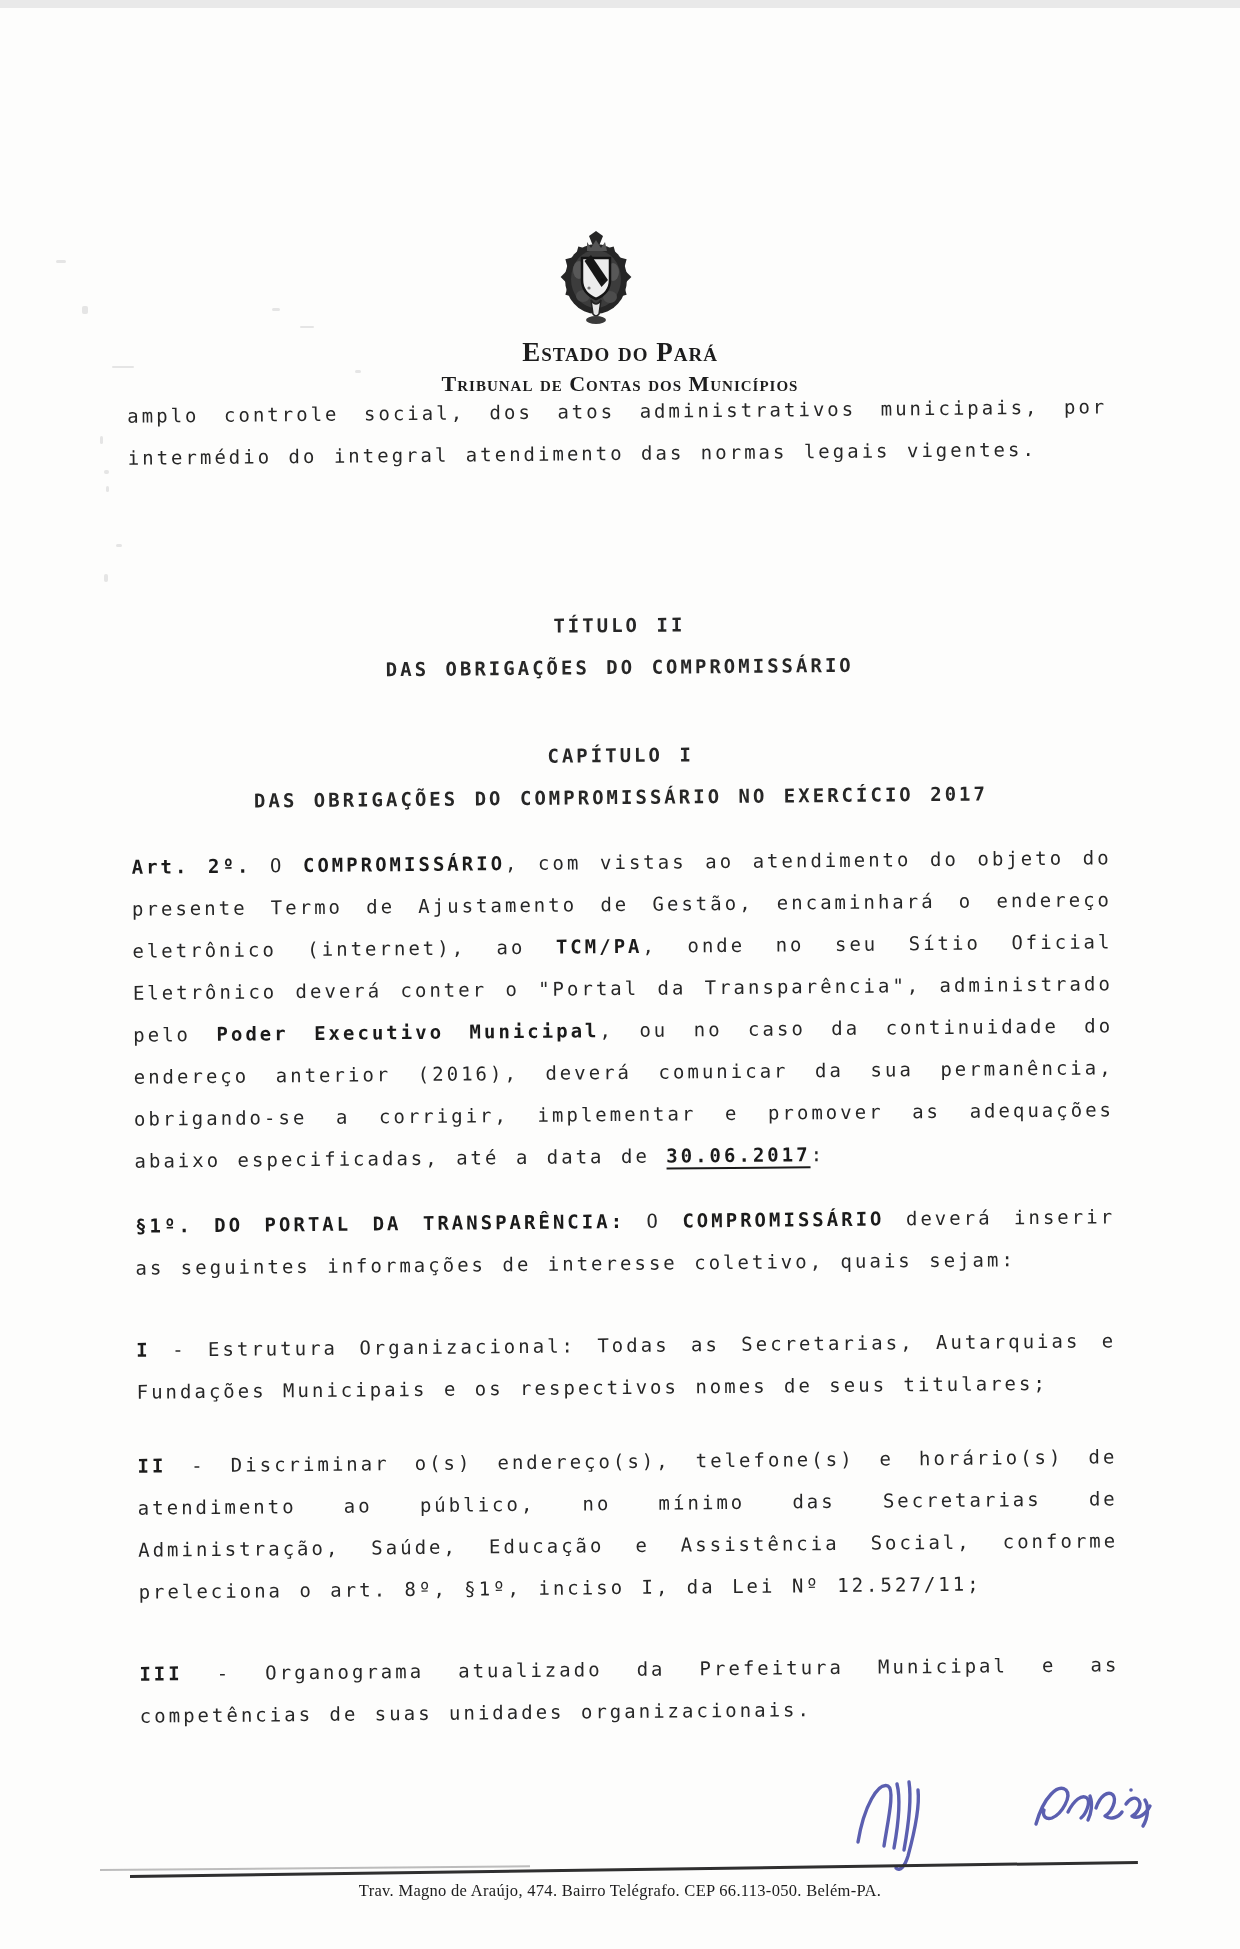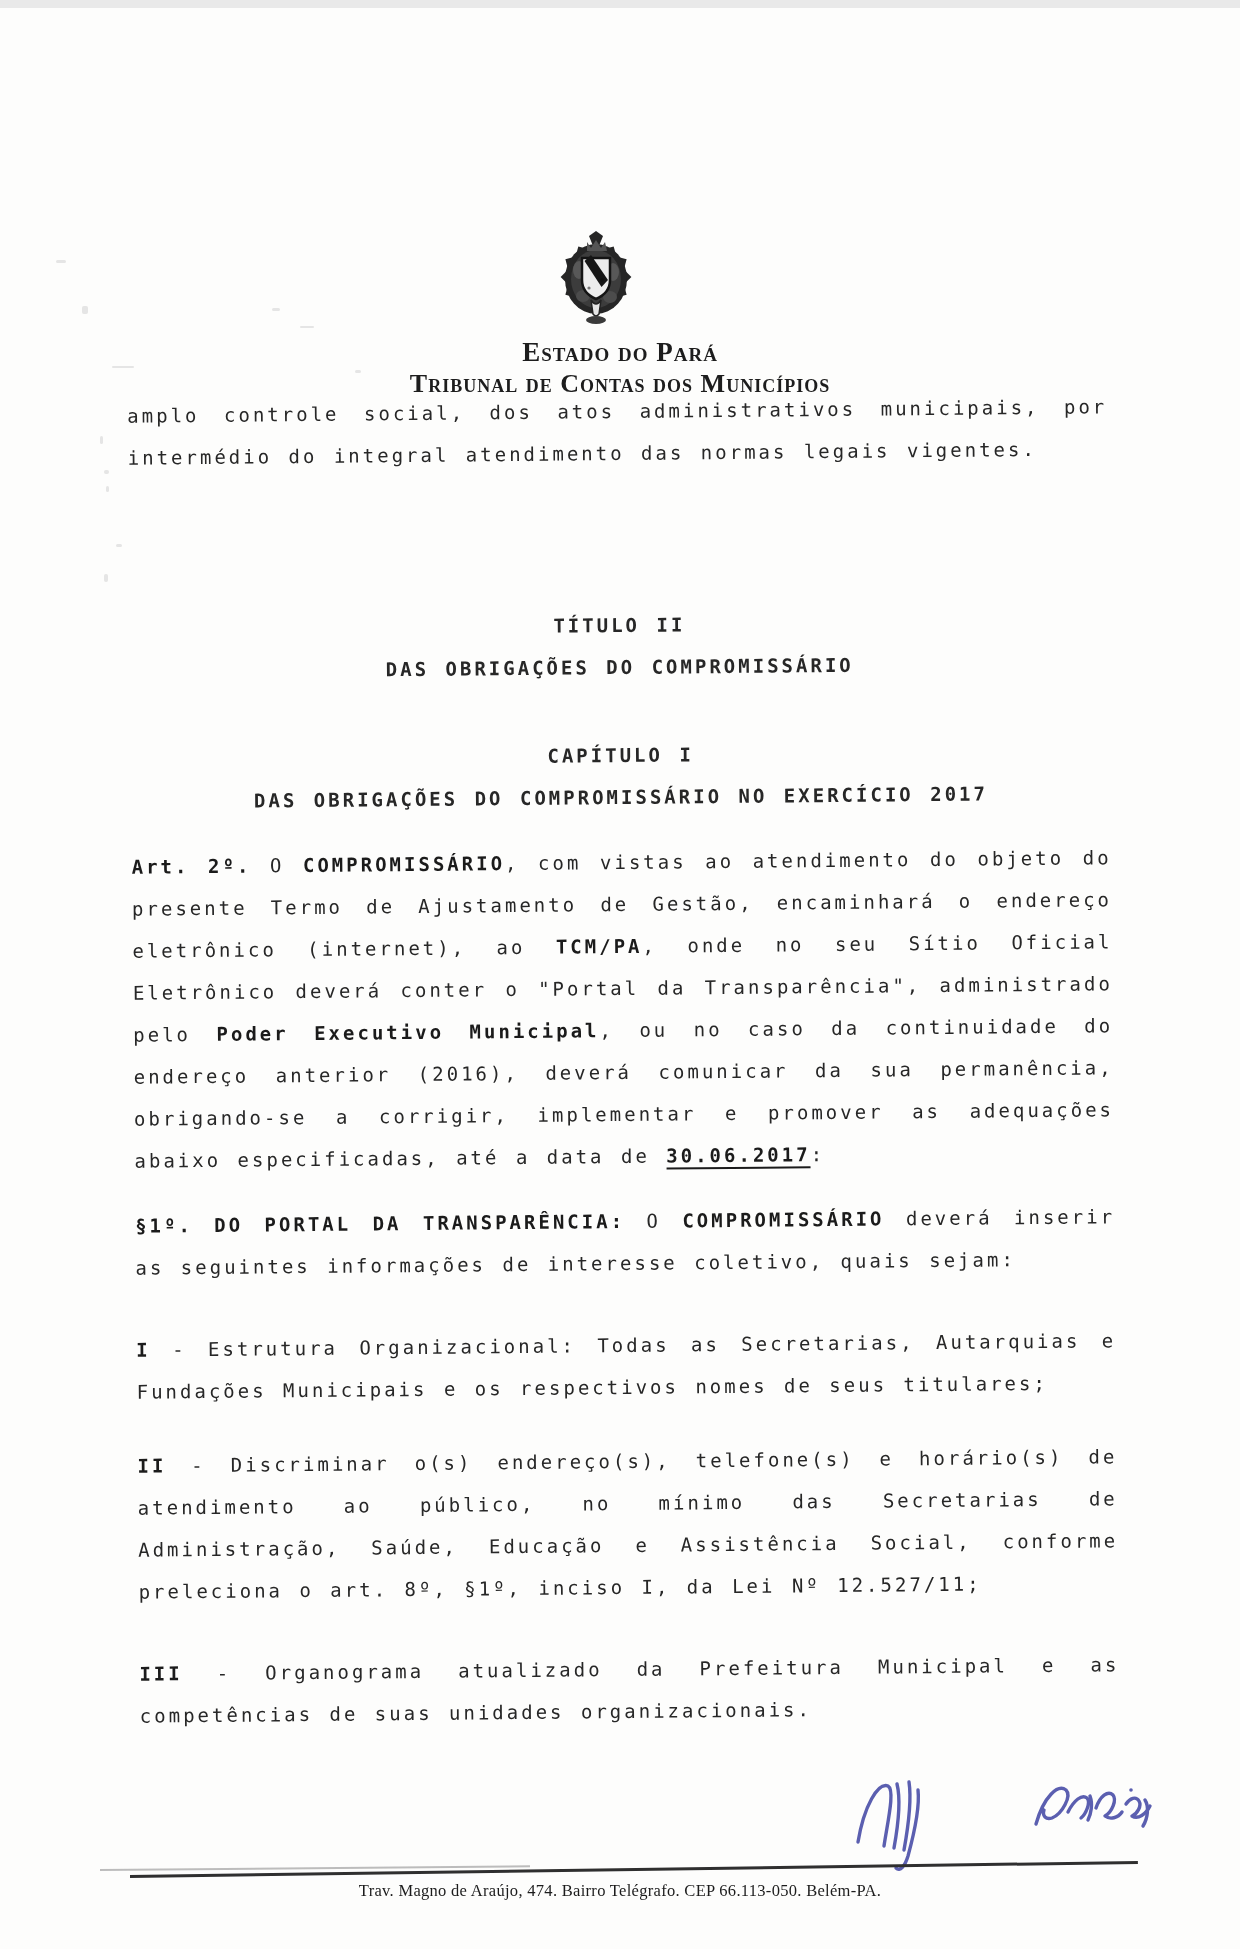--- a/index.html
+++ b/index.html
@@ -14,21 +14,21 @@
   
   .letterhead{
     position:absolute;left:0;top:328px;width:100%;
     text-align:center;
     font-family:"Liberation Serif", serif;
     font-variant:small-caps;
     font-weight:bold;
     color:#1d1d1d;
   }
   .letterhead .l1{font-size:27px;letter-spacing:1px;line-height:32px;}
-  .letterhead .l2{font-size:26px;letter-spacing:1px;line-height:32px;}
+  .letterhead .l2{font-size:22px;letter-spacing:1px;line-height:32px;}
   .emblem{position:absolute;left:553px;top:222px;}
   
   .tilt{
     position:absolute;left:0;top:0;width:1240px;height:1949px;
     transform:rotate(-0.55deg);
     transform-origin:620px 1000px;
   }
   .typed{
     position:absolute;left:133px;width:980px;
     font-family:"DejaVu Sans Mono","Liberation Mono",monospace;

